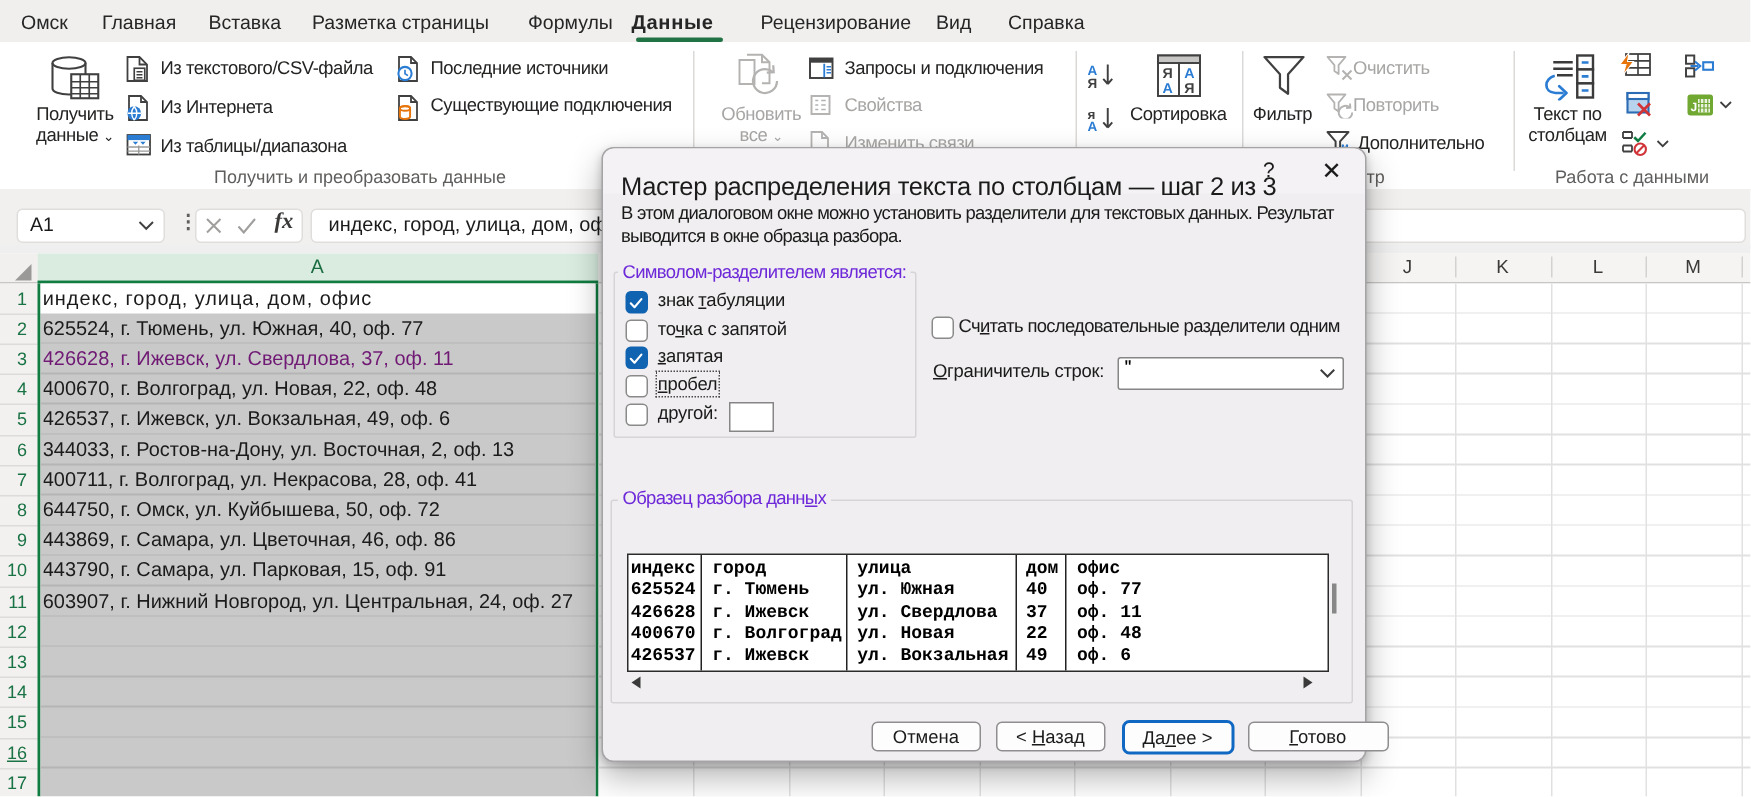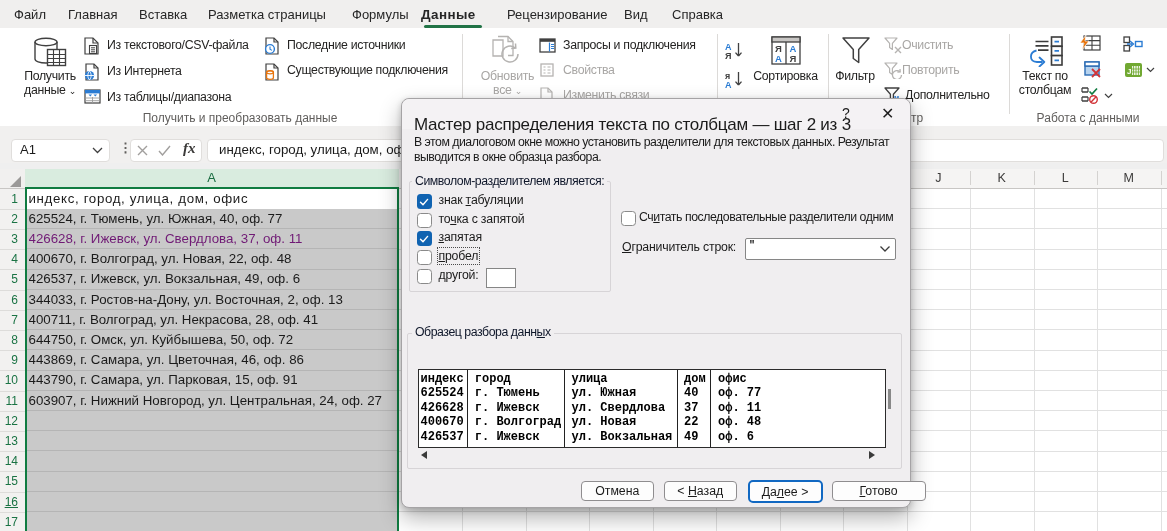--- a/index.html
+++ b/index.html
@@ -16,33 +16,33 @@
   .gray{color:#a8a6a4 !important;}
   
   #fbar{left:0;top:126px;width:1167px;height:40px;background:#f1f0ef;}
   .wbox{position:absolute;background:#fff;border:1px solid #e0dedc;border-radius:4px;box-sizing:border-box;}
   
   .hdr{position:absolute;font-size:12.5px;color:#3b3a39;}
   
   #dlg{left:401px;top:98px;width:510px;height:410px;background:#f0eef0;border:1px solid #a5a3a5;border-radius:8px;box-sizing:border-box;box-shadow:0 10px 22px rgba(0,0,0,.30), 0 2px 6px rgba(0,0,0,.18);}
   .d12{font-size:12.3px;color:#1b1b1b;}
   .grp{position:absolute;border:1px solid #d7d4d7;border-radius:2px;box-sizing:border-box;}
-  .grplbl{position:absolute;font-size:12.3px;color:#0f172a;white-space:nowrap;background:#f0eef0;padding:0 3px;letter-spacing:-0.45px;}
+  .grplbl{position:absolute;font-size:12.3px;color:#6d28d9;white-space:nowrap;background:#f0eef0;padding:0 3px;letter-spacing:-0.45px;}
   .cb{position:absolute;width:15px;height:15px;box-sizing:border-box;border:1px solid #8a8a8a;border-radius:3.5px;background:#fff;}
   .cbc{border:none;background:#1063b1;}
   .cbc svg{position:absolute;left:1.5px;top:1.5px;}
   .cblbl{position:absolute;font-size:12.3px;color:#1b1b1b;white-space:nowrap;letter-spacing:-0.2px;}
   .btn{position:absolute;background:#fdfdfd;border:1px solid #8f8d8f;border-radius:4px;box-sizing:border-box;font-size:12.3px;color:#1b1b1b;text-align:center;}
   .mono{font-family:"Liberation Mono",monospace;font-size:12px;font-weight:bold;color:#000;white-space:pre;}
 </style>
 </head>
 <body>
 
 <div id="tabs" class="abs">
-  <span class="tab" style="left:14px;">Файл</span>
+  <span class="tab" style="left:14px;">Омск</span>
   <span class="tab" style="left:68px;">Главная</span>
   <span class="tab" style="left:139px;">Вставка</span>
   <span class="tab" style="left:208px;">Разметка страницы</span>
   <span class="tab" style="left:352px;">Формулы</span>
   <span class="tab" style="left:421px;font-weight:bold;font-size:13.4px;letter-spacing:0.45px;">Данные</span>
   <span class="tab" style="left:507px;">Рецензирование</span>
   <span class="tab" style="left:624px;">Вид</span>
   <span class="tab" style="left:672px;">Справка</span>
   <div class="abs" style="left:424px;top:25px;width:58px;height:3px;background:#217346;border-radius:2px;"></div>
 </div>

